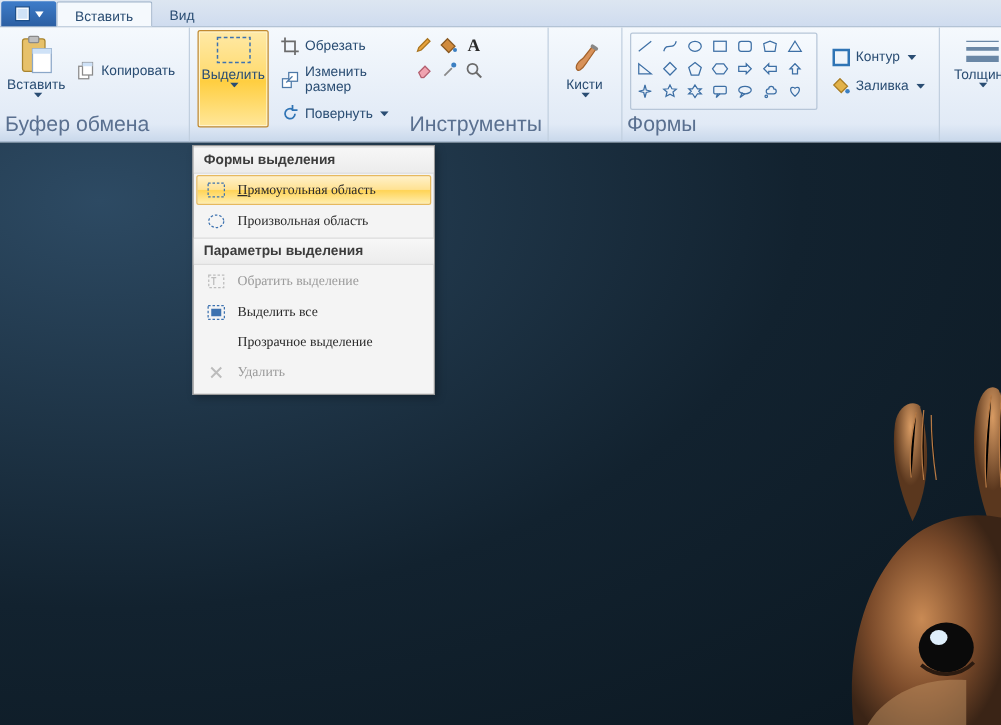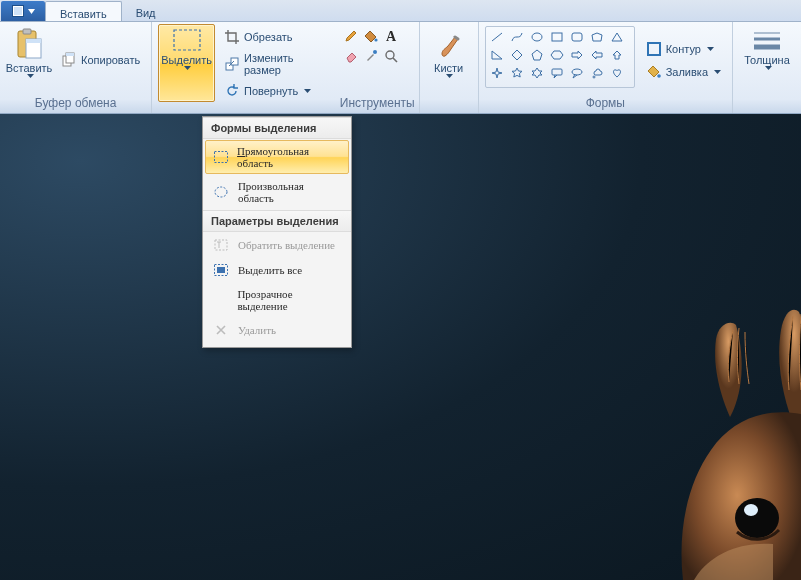--- a/index.html
+++ b/index.html
@@ -7,40 +7,40 @@
 
 .titlebar { height: 22px; background: linear-gradient(#dde6f1, #cfdcef); display: flex; align-items: stretch; border-bottom: 1px solid #9fb2c9; }
 .app-btn { width: 44px; background: linear-gradient(#3d7cc9, #2c5fa3); margin: 1px 0 0 1px; border-radius: 2px 2px 0 0; display: flex; align-items: center; justify-content: center; gap: 3px; }
 .app-btn svg { display: block; }
 .tab { padding: 4px 14px 0; color: #2a4d73; cursor: default; display: flex; align-items: center; }
 .tab.active { background: #f5f9fd; border: 1px solid #9fb2c9; border-bottom: none; border-radius: 2px 2px 0 0; margin-top: 1px; }
 
 .ribbon { height: 92px; background: linear-gradient(#f5f9fd, #e1eaf6 85%, #c9d8eb); display: flex; border-bottom: 1px solid #92a9c4; position: relative; }
 .group { display: flex; flex-direction: column; border-right: 1px solid #c1cfdf; padding: 2px 4px 0; }
 .group-body { flex: 1; display: flex; }
-.group-label { text-align: center; font-size: 12px; color: #5a7090; padding: 2px 0 3px; }
+.group-label { text-align: left; font-size: 17px; color: #5a7090; padding: 2px 0 3px; }
 
 .big-btn { display: flex; flex-direction: column; align-items: center; justify-content: flex-start; width: 46px; padding: 3px 2px; border: 1px solid transparent; border-radius: 2px; margin: 0 2px; cursor: default; }
 .big-btn .cap { font-size: 11px; color: #2a4d73; text-align: center; line-height: 12px; margin-top: 2px; }
 .big-btn.open { border: 1px solid #c28a30; background: linear-gradient(#ffe9a6, #ffdb70 48%, #ffce3f 52%, #ffe79a); box-shadow: inset 0 0 0 1px #fff4cc; width: 58px; }
 
 .vstack { display: flex; flex-direction: column; justify-content: center; gap: 1px; padding: 2px 2px 0; }
 .small-btn { display: flex; align-items: center; gap: 4px; padding: 2px 4px; border: 1px solid transparent; border-radius: 2px; cursor: default; color: #2a4d73; }
 .small-btn svg { flex: none; }
 .dd-caret { margin-left: 2px; }
 
 .tool-grid { width: 60px; display: grid; grid-template-columns: repeat(3, 18px); grid-auto-rows: 18px; gap: 2px; padding: 3px 2px; align-content: start; }
 .tool-grid .t { width: 18px; height: 18px; display: flex; align-items: center; justify-content: center; border: 1px solid transparent; border-radius: 2px; }
 
 .shapes-wrap { width: 150px; border: 1px solid #b7c6d8; background: linear-gradient(#f6fafe,#e7eef7); border-radius: 2px; margin: 2px 0 0 2px; padding: 2px; display: grid; grid-template-columns: repeat(7, 18px); grid-auto-rows: 16px; gap: 2px; align-content: start; height: 62px; overflow: hidden; }
 .shapes-wrap .s { display: flex; align-items: center; justify-content: center; border: 1px solid transparent; border-radius: 2px; }
 
 .canvas { position: absolute; left: 0; right: 0; top: 114px; bottom: 0; background: radial-gradient(ellipse at 10% 10%, #2d4a63 0%, #12222f 55%, #0b1720 100%); overflow: hidden; }
 
-.dropdown { position: absolute; left: 154px; top: 94px; width: 150px; background: #f4f4f4; border: 1px solid #9a9a9a; box-shadow: 2px 3px 6px rgba(0,0,0,.25); z-index: 50; padding-bottom: 4px; margin-left: 48px; }
+.dropdown { position: absolute; left: 154px; top: 94px; width: 194px; background: #f4f4f4; border: 1px solid #9a9a9a; box-shadow: 2px 3px 6px rgba(0,0,0,.25); z-index: 50; padding-bottom: 4px; }
 .dd-header { background: linear-gradient(#f7f7f7,#ececec); border: 1px solid #dcdcdc; border-width: 1px 0; padding: 4px 8px; font-weight: 600; color: #3c3c3c; }
 .dd-item { display: flex; align-items: center; gap: 8px; padding: 4px 6px; margin: 1px 2px; border: 1px solid transparent; border-radius: 2px; color: #2a2a2a; cursor: default; font-family: Liberation Serif, serif; }
 .dd-item .ico { width: 18px; display: flex; justify-content: center; }
 .dd-item.sel { border: 1px solid #e6b95e; background: linear-gradient(#fff1c9,#ffe293 48%,#ffd457 52%,#ffeeaf); }
 .dd-item.disabled { color: #9a9a9a; }
 .underline-first::first-letter { text-decoration: underline; }
 
 .squirrel { position: absolute; right: -20px; bottom: -40px; width: 260px; height: 320px; pointer-events: none; }
 </style>
 </head>

